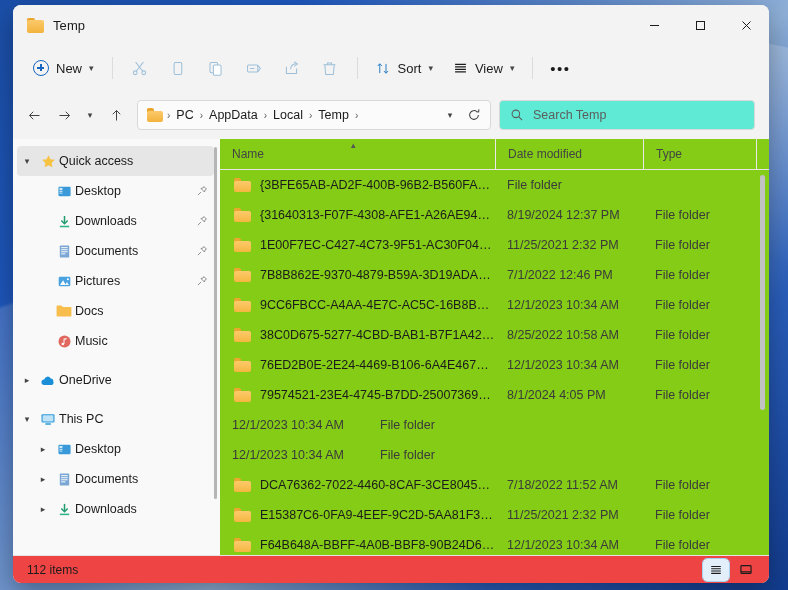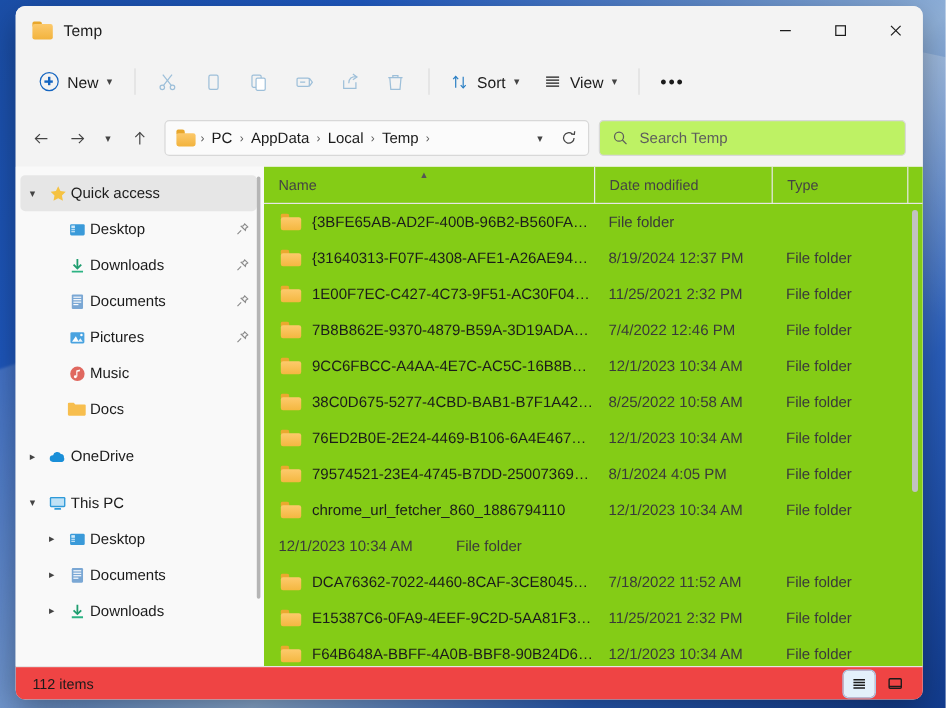--- a/index.html
+++ b/index.html
@@ -134,21 +134,21 @@
   .bc-seg { font-size: 12.5px; color: #1b1b1b; padding: 2px 5px; border-radius: 3px; white-space: nowrap; }
   .bc-sep { font-size: 10px; color: #5a5a5a; padding: 0 1px; }
   .bc-spacer { flex: 1 1 auto; }
   .bc-icon {
     width: 24px; height: 24px; display: flex; align-items: center; justify-content: center;
     border-radius: 3px; color: #333;
   }
 
   .searchbox {
     width: 256px; flex: none; height: 30px;
-    background: #bef264; border: 1px solid #d8d8d8; border-radius: 4px;
+    background: #5eead4; border: 1px solid #d8d8d8; border-radius: 4px;
     display: flex; align-items: center; padding: 0 10px; gap: 9px;
   }
   .searchbox .ph { font-size: 12.5px; color: #5d5d5d; }
 
   
   .bodyrow { flex: 1 1 auto; display: flex; min-height: 0; background: #fff; }
 
   
   .sidebar {
     width: 207px; flex: none; background: #f9f9f9;
@@ -486,37 +486,37 @@
           <svg width="12" height="12" viewBox="0 0 14 14" fill="none" stroke="#8a8a8a" stroke-width="1.1">
               <path d="M9.2 1.8 L12.2 4.8 L10.4 6 L9.9 8.2 L5.8 4.1 L8 3.6 Z"></path>
               <line x1="5.8" y1="8.2" x2="2.2" y2="11.8"></line>
             </svg>
         </span>
       </div>
 
       <div class="nav-item indent1">
         <span class="twisty blank"></span>
         <span class="nav-ico">
+          <svg width="16" height="14" viewBox="0 0 17 14">
+              <path d="M0.6 2.2 a1 1 0 0 1 1-1 h4.2 l1.4 1.6 h8.2 a1 1 0 0 1 1 1 v8 a1 1 0 0 1 -1 1 h-13.8 a1 1 0 0 1 -1 -1 z" fill="#f7be4e"></path>
+            </svg>
+        </span>
+        <span class="nav-label">Docs</span>
+      </div>
+
+      <div class="nav-item indent1">
+        <span class="twisty blank"></span>
+        <span class="nav-ico">
           <svg width="15" height="15" viewBox="0 0 16 16">
               <circle cx="8" cy="8" r="6.4" fill="#e0685f"></circle>
               <path d="M7 10.6 V5 l3.2-.8 v1.5 l-2.2.55 v4.2 z" fill="#fff"></path>
               <circle cx="6.2" cy="10.6" r="1.3" fill="#fff"></circle>
             </svg>
         </span>
         <span class="nav-label">Music</span>
-      </div>
-
-      <div class="nav-item indent1">
-        <span class="twisty blank"></span>
-        <span class="nav-ico">
-          <svg width="16" height="14" viewBox="0 0 17 14">
-              <path d="M0.6 2.2 a1 1 0 0 1 1-1 h4.2 l1.4 1.6 h8.2 a1 1 0 0 1 1 1 v8 a1 1 0 0 1 -1 1 h-13.8 a1 1 0 0 1 -1 -1 z" fill="#f7be4e"></path>
-            </svg>
-        </span>
-        <span class="nav-label">Docs</span>
       </div>
 
 
       <div class="sb-gap"></div>
 
       <div class="nav-item">
         <span class="twisty">▸</span>
         <span class="nav-ico">
           <svg width="16" height="15" viewBox="0 0 17 15">
               <path d="M4.4 12.2 a2.9 2.9 0 0 1 .1-5.8 a3.7 3.7 0 0 1 6.9-1.1 a2.9 2.9 0 0 1 2.7 3.1 a2.6 2.6 0 0 1 -1.5 3.8 z" fill="#1a8fd8"></path>
@@ -635,21 +635,21 @@
             <div class="cell size"></div>
           </div>
           <div class="row">
             <div class="cell name">
               <span class="fldr">
                 <span class="tab"></span>
                 <span class="body"></span>
               </span>
               <span class="nametext">7B8B862E-9370-4879-B59A-3D19ADA8DD...</span>
             </div>
-            <div class="cell date">7/4/2022 12:46 PM</div>
+            <div class="cell date">7/1/2022 12:46 PM</div>
             <div class="cell type">File folder</div>
             <div class="cell size"></div>
           </div>
           <div class="row">
             <div class="cell name">
               <span class="fldr">
                 <span class="tab"></span>
                 <span class="body"></span>
               </span>
               <span class="nametext">9CC6FBCC-A4AA-4E7C-AC5C-16B8B5D9...</span>
@@ -688,27 +688,20 @@
                 <span class="tab"></span>
                 <span class="body"></span>
               </span>
               <span class="nametext">79574521-23E4-4745-B7DD-25007369A0DC</span>
             </div>
             <div class="cell date">8/1/2024 4:05 PM</div>
             <div class="cell type">File folder</div>
             <div class="cell size"></div>
           </div>
           <div class="row">
-            <div class="cell name">
-              <span class="fldr">
-                <span class="tab"></span>
-                <span class="body"></span>
-              </span>
-              <span class="nametext">chrome_url_fetcher_860_1886794110</span>
-            </div>
             <div class="cell date">12/1/2023 10:34 AM</div>
             <div class="cell type">File folder</div>
             <div class="cell size"></div>
           </div>
           <div class="row">
             <div class="cell date">12/1/2023 10:34 AM</div>
             <div class="cell type">File folder</div>
             <div class="cell size"></div>
           </div>
           <div class="row">

